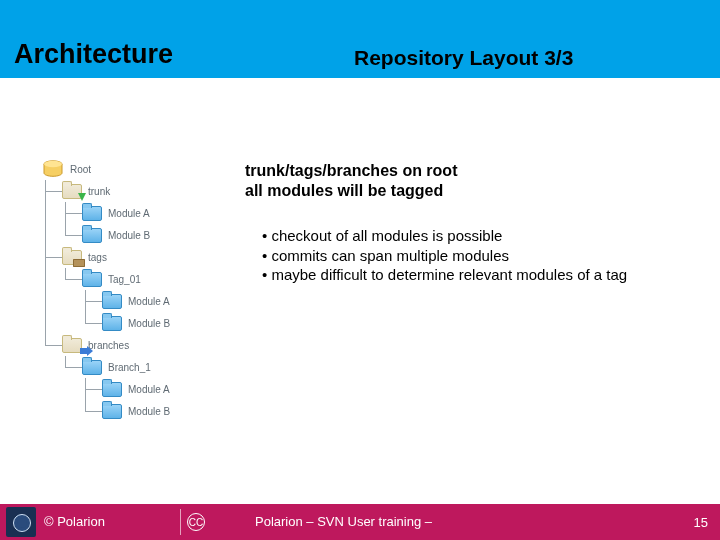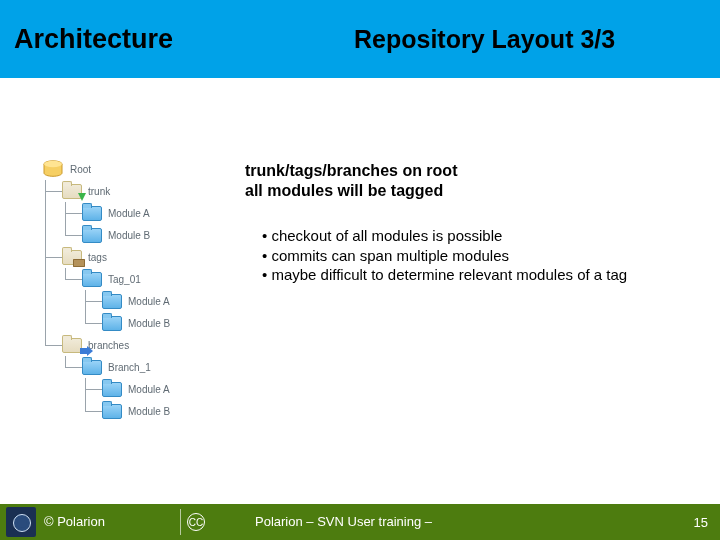--- a/index.html
+++ b/index.html
@@ -2,31 +2,31 @@
 <html><head>
 <meta charset="utf-8">
 <style>
   * { box-sizing: border-box; margin: 0; padding: 0; }
   html, body { width: 720px; height: 540px; font-family: Arial, Helvetica, sans-serif; background: #fff; overflow: hidden; }
   .slide { position: relative; width: 720px; height: 540px; }
   .header {
     background: #00a2e8;
     height: 78px;
     display: flex;
-    align-items: center;
-    padding: 0 14px 0 14px;
+    align-items: flex-end;
+    padding: 0 14px 8px 14px;
   }
   .header-left {
     flex: 0 0 330px;
     font-size: 27px;
     font-weight: bold;
     color: #000;
   }
   .header-right {
-    font-size: 25px;
+    font-size: 21px;
     font-weight: bold;
     color: #000;
     margin-left: 10px;
   }
   .content {
     position: absolute;
     top: 150px;
     left: 0;
     width: 720px;
   }
@@ -137,21 +137,21 @@
     top: 76px;
     font-size: 15px;
     color: #000;
     line-height: 1.3;
   }
   .bullets .b::before { content: "• "; }
   .footer {
     position: absolute;
     left: 0; right: 0; bottom: 0;
     height: 36px;
-    background: #4d7c0f;
+    background: #be185d;
     display: flex;
     align-items: center;
     color: #fff;
     font-size: 13px;
     overflow: hidden;
   }
   .logo {
     width: 30px; height: 30px;
     margin-left: 6px;
     background: radial-gradient(circle at 50% 50%, #2a4b7c 35%, #1a2f52 36%);

